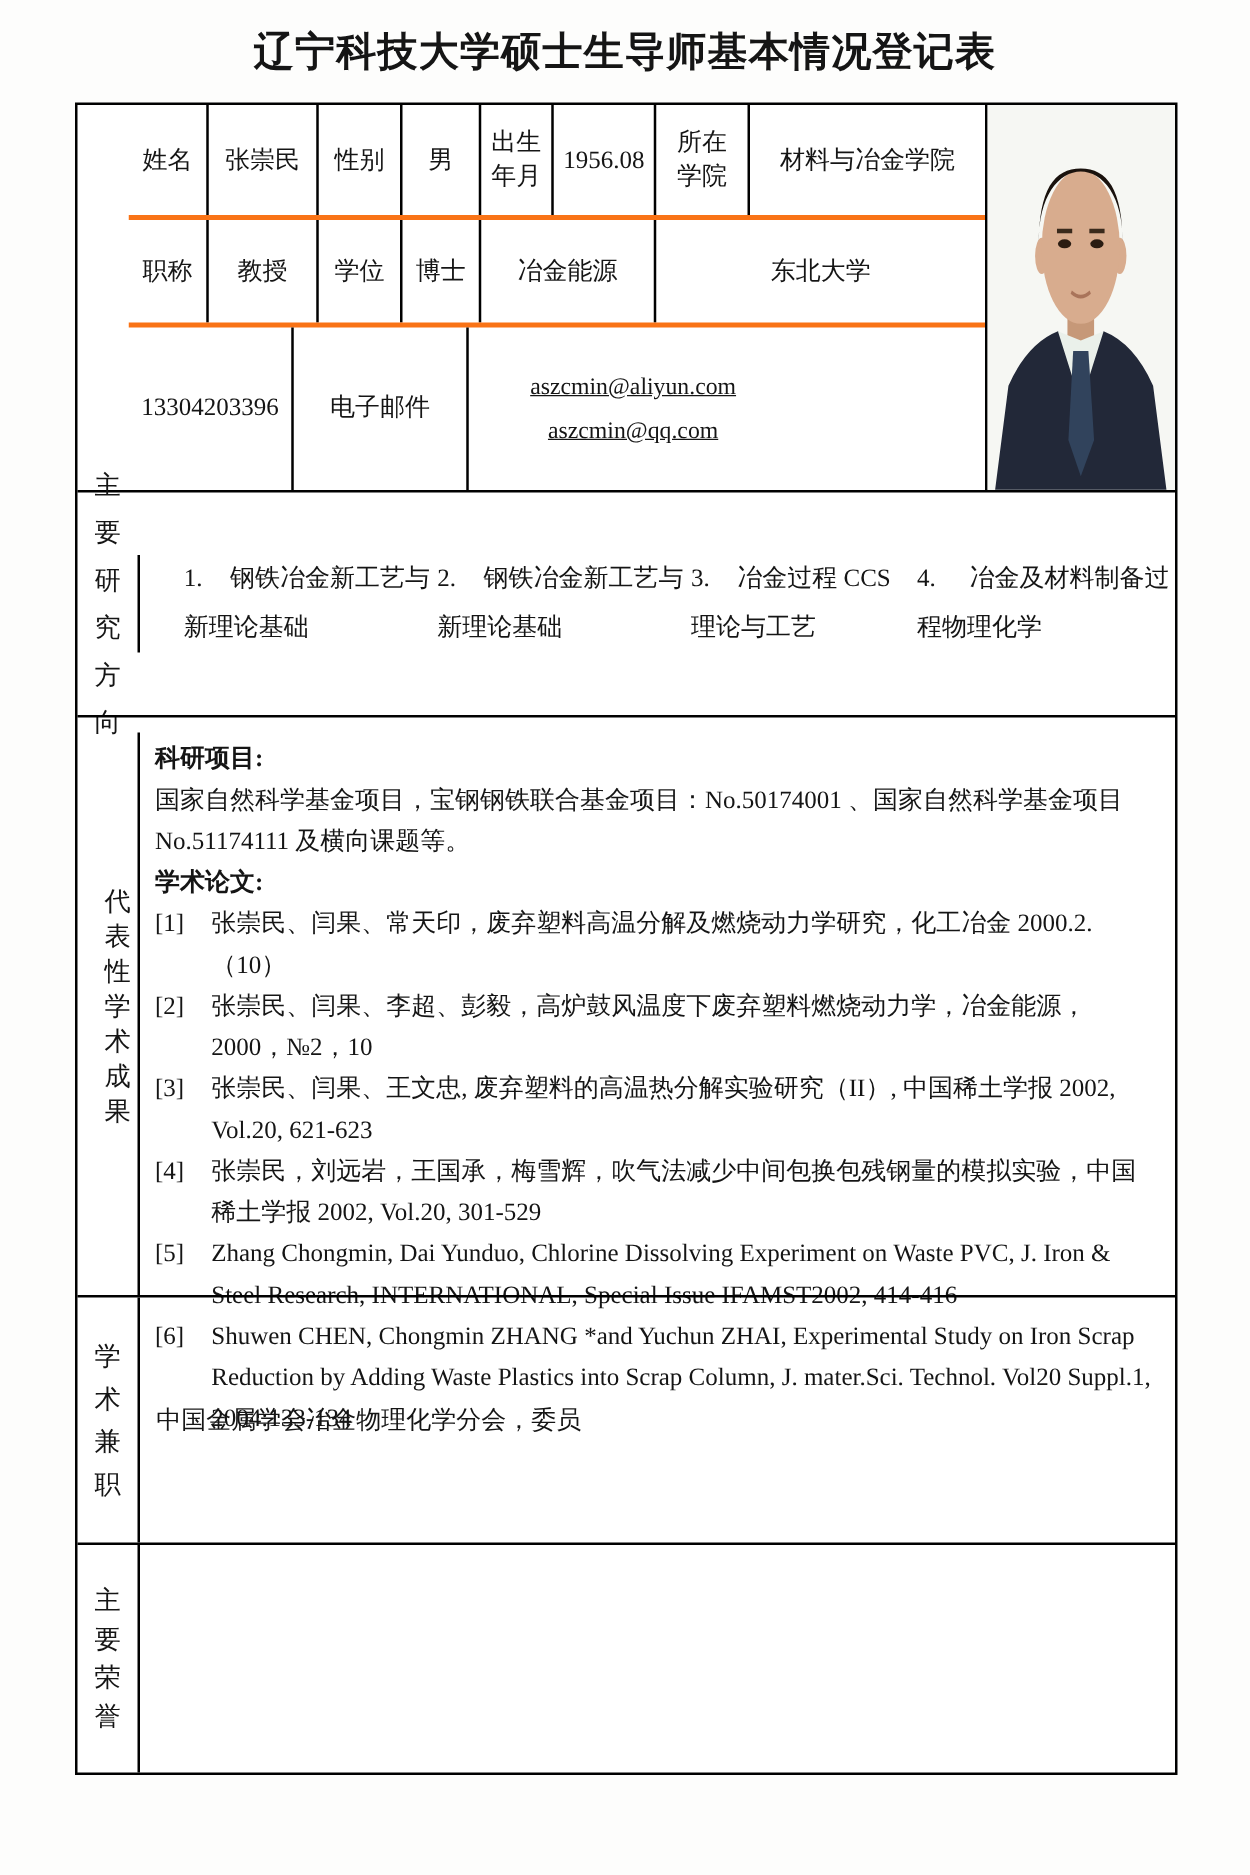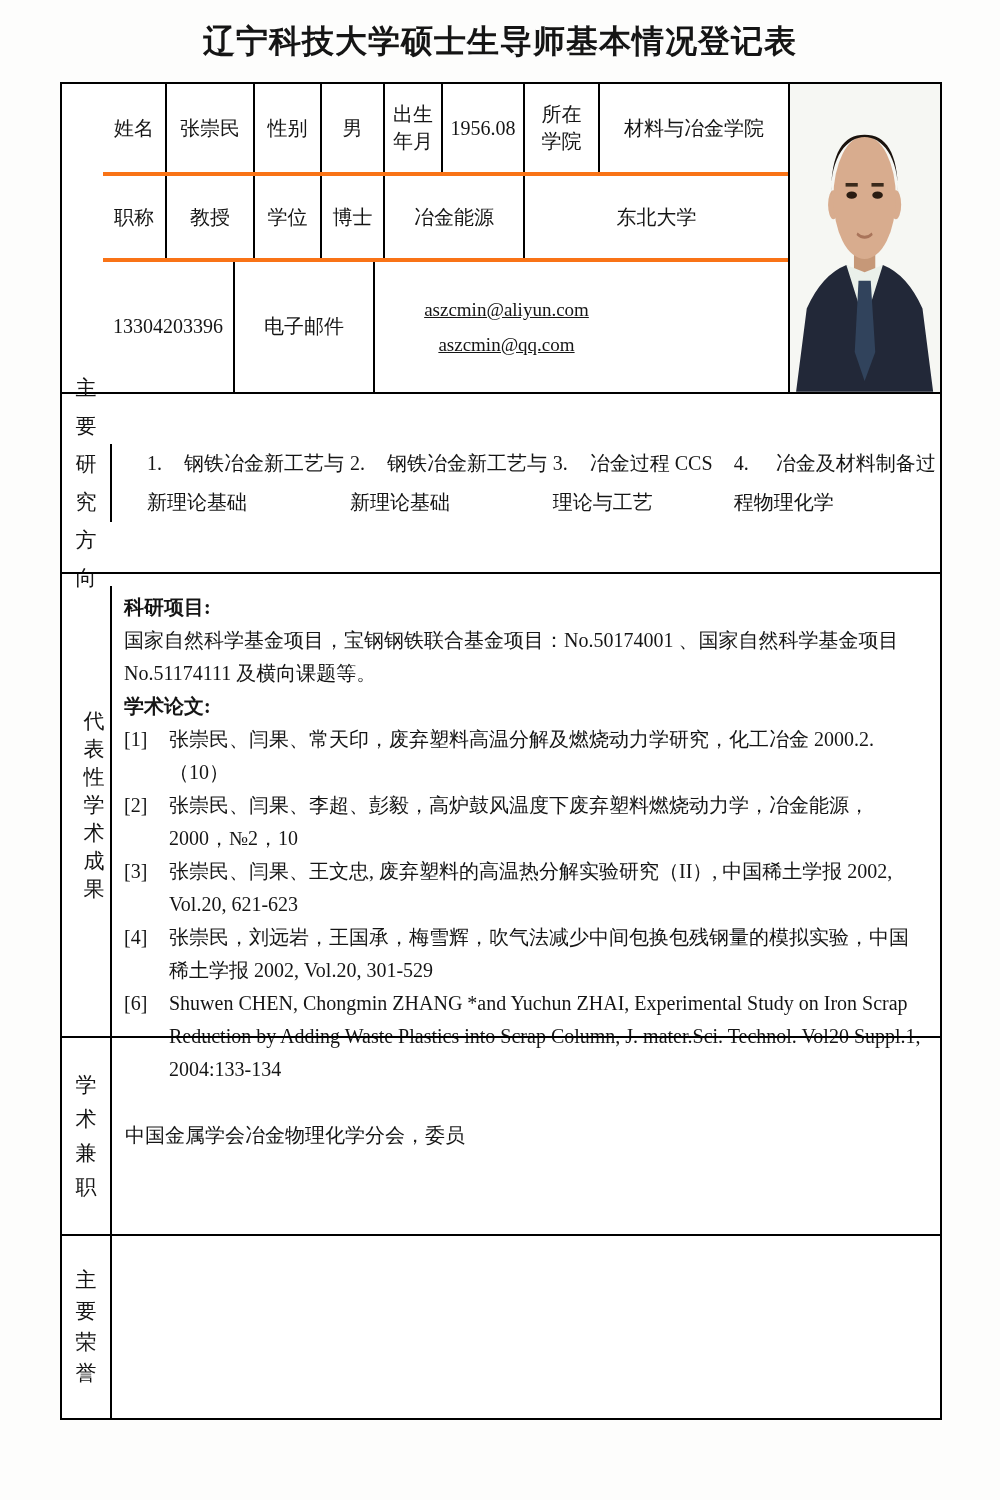--- a/index.html
+++ b/index.html
@@ -182,20 +182,23 @@
       <div class="paper">
         <span class="pnum">[2]</span><span class="c-text">张崇民、闫果、李超、彭毅，高炉鼓风温度下废弃塑料燃烧动力学，冶金能源，2000，№2，10</span>
       </div>
       <div class="paper">
         <span class="pnum">[3]</span><span class="c-text">张崇民、闫果、王文忠, 废弃塑料的高温热分解实验研究（II）, 中国稀土学报 2002, Vol.20, 621-623</span>
       </div>
       <div class="paper">
         <span class="pnum">[4]</span><span class="c-text">张崇民，刘远岩，王国承，梅雪辉，吹气法减少中间包换包残钢量的模拟实验，中国稀土学报 2002, Vol.20, 301-529</span>
       </div>
       <div class="paper">
+        <span class="pnum">[5]</span><span class="c-text">Zhang Chongmin, Dai Yunduo, Chlorine Dissolving Experiment on Waste PVC, J. Iron &amp; Steel Research, INTERNATIONAL, Special Issue IFAMST2002, 414-416</span>
+      </div>
+      <div class="paper">
         <span class="pnum">[6]</span><span class="c-text">Shuwen CHEN, Chongmin ZHANG *and Yuchun ZHAI, Experimental Study on Iron Scrap Reduction by Adding Waste Plastics into Scrap Column, J. mater.Sci. Technol. Vol20 Suppl.1, 2004:133-134</span>
       </div>
     </div>
   </div>
 
   <div class="band band-d">
     <div class="vcell">
       <span class="vtext">学术兼职</span>
     </div>
     <div class="content affil-content">中国金属学会冶金物理化学分会，委员</div>

